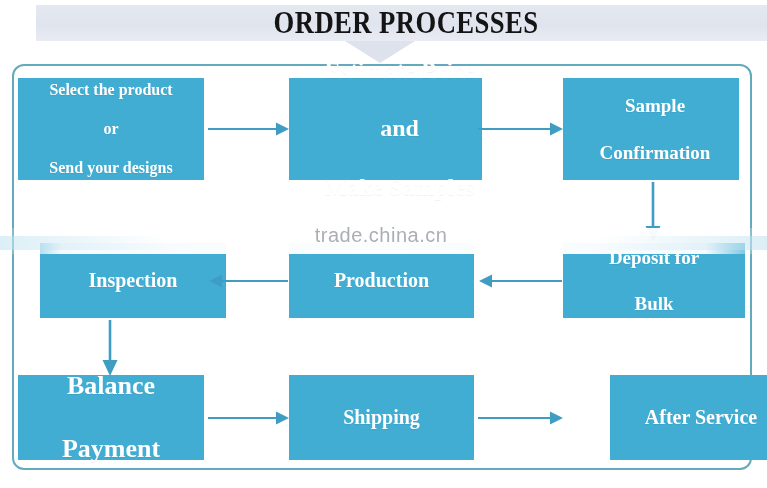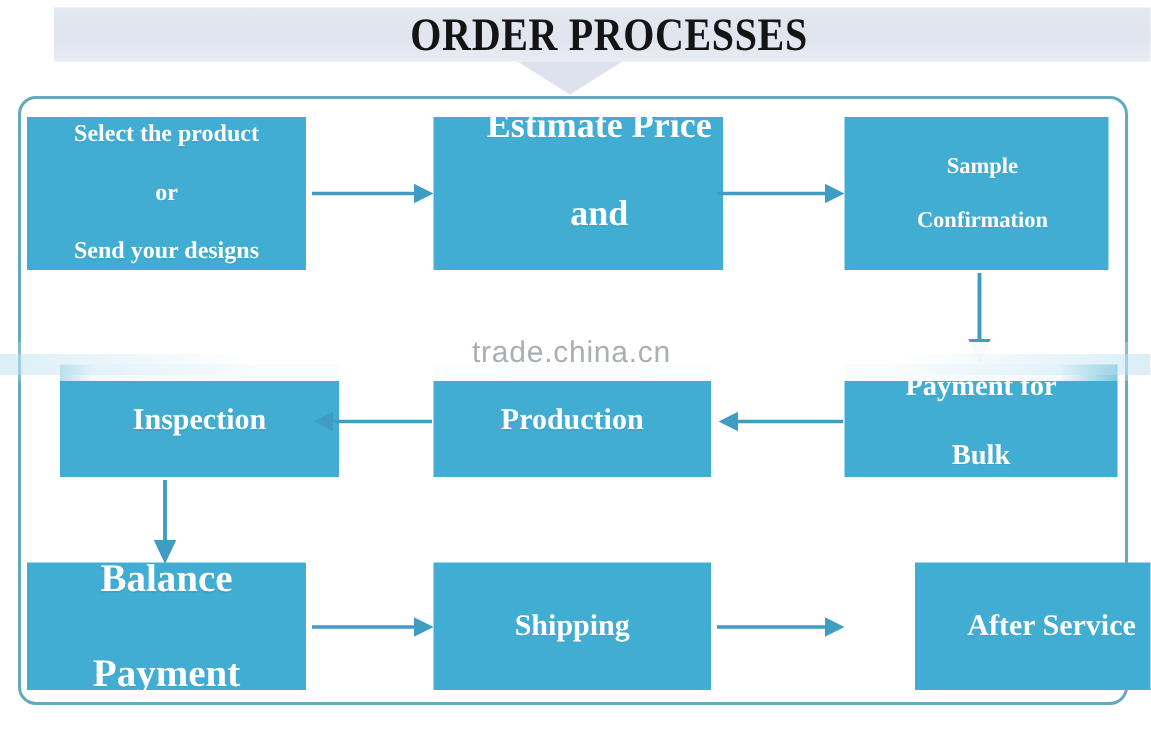--- a/index.html
+++ b/index.html
@@ -71,21 +71,21 @@
     line-height:1.22;
     box-sizing:border-box;
     padding:2px 4px;
     text-shadow:0 1px 0 rgba(0,0,0,0.05);
   }
   .node span{display:block;width:100%;}
 
   
   #n-select      {left:18px; top:78px;  width:186px;height:102px;font-size:16px;}
   #n-estimate    {left:289px;top:78px;  width:193px;height:102px;font-size:24px;padding-left:32px;}
-  #n-sample      {left:563px;top:78px;  width:176px;height:102px;font-size:15px;padding-left:12px;}
+  #n-sample      {left:563px;top:78px;  width:176px;height:102px;font-size:19px;padding-left:12px;}
   
   #n-inspection  {left:18px; top:243px; width:186px;height:75px; font-size:20px;margin-left:22px;}
   #n-production  {left:289px;top:243px; width:185px;height:75px; font-size:20px;}
   #n-deposit     {left:563px;top:243px; width:182px;height:75px; font-size:19px;}
   
   #n-balance     {left:18px; top:375px; width:186px;height:85px; font-size:26px;}
   #n-shipping    {left:289px;top:375px; width:185px;height:85px; font-size:20px;}
   #n-after       {left:563px;top:375px; width:182px;height:85px; font-size:20px;margin-left:47px;}
 
   
@@ -135,41 +135,42 @@
     <span>Select the product</span><br>
     <span>or</span><br>
     <span>Send your designs</span>
   </span>
 </div>
 
 <div class="node" id="n-estimate">
   <span>
     <span>Estimate Price</span><br>
     <span>and</span><br>
+    <span>Make Samples</span>
   </span>
 </div>
 
 <div class="node" id="n-sample">
   <span>
     <span>Sample</span><br>
     <span>Confirmation</span>
   </span>
 </div>
 
 <div class="node" id="n-inspection">
   <span>Inspection</span>
 </div>
 
 <div class="node" id="n-production">
   <span>Production</span>
 </div>
 
 <div class="node" id="n-deposit">
   <span>
-    <span>Payment for</span><br>
+    <span>Deposit for</span><br>
     <span>Bulk</span>
   </span>
 </div>
 
 <div class="node" id="n-balance">
   <span>
     <span>Balance</span><br>
     <span>Payment</span>
   </span>
 </div>

